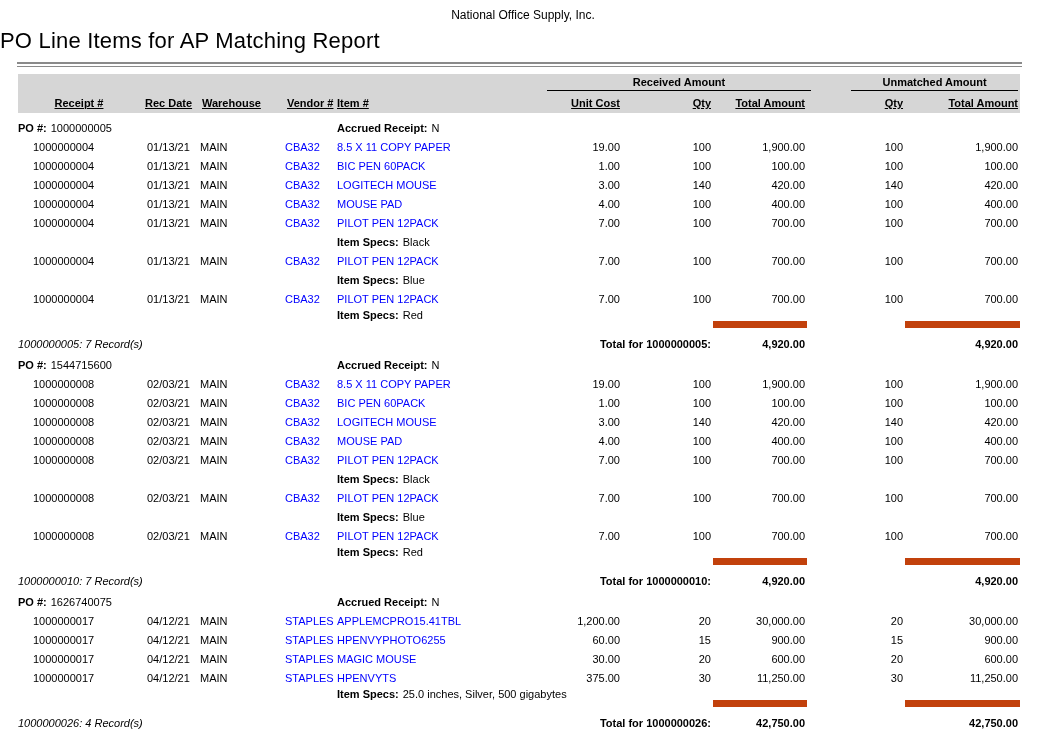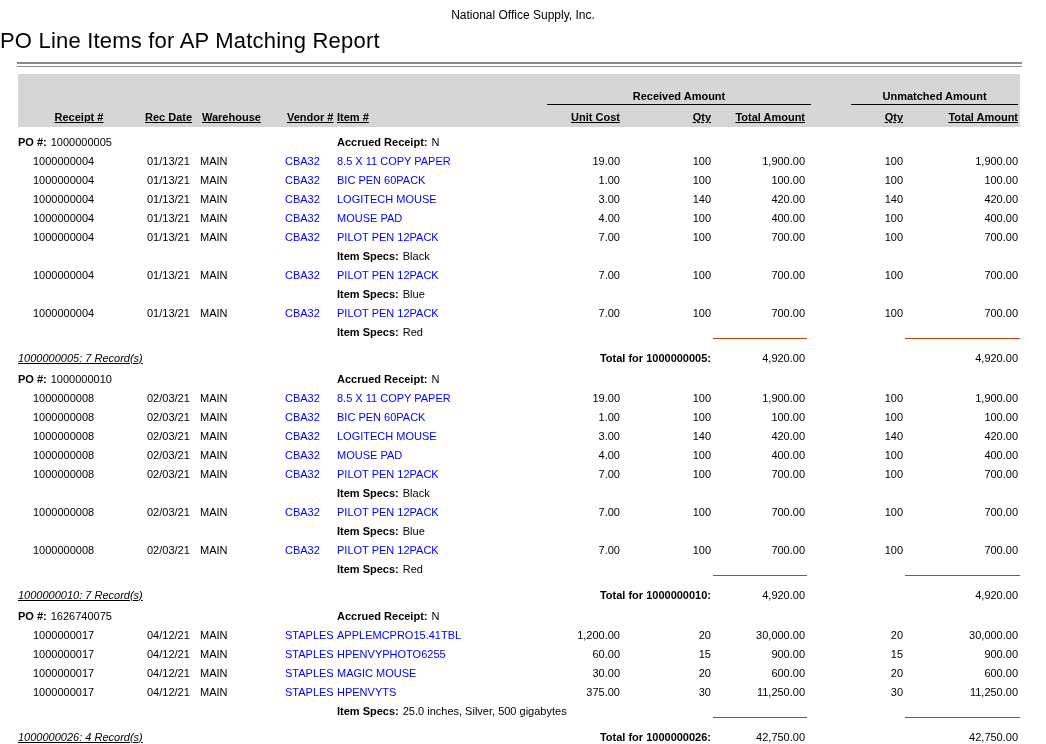--- a/index.html
+++ b/index.html
@@ -19,39 +19,39 @@
     border-top: 2px solid var(--rule, #8a8a8a);
     border-bottom: 1px solid var(--rule, #8a8a8a);
   }
 
   table.report {
     border-collapse: collapse; table-layout: fixed;
     width: 1002px; margin-left: 18px; margin-top: 7px;
   }
   thead { background: var(--band, #d6d6d6); }
   th { font-weight: bold; padding: 0; vertical-align: bottom; }
-  .grp-row th { height: 31px; }
+  .grp-row th { height: 17px; }
   .grp { font-size: 11px; text-align: center; padding-bottom: 2px; }
   .grp-line-recv { border-bottom: 1px solid #000; margin-left: 22px; margin-right: -4px; }
   .grp-line-unm  { border-bottom: 1px solid #000; margin-left: 44px; margin-right: 2px; }
   .col-row th { height: 22px; text-decoration: underline; padding-bottom: 4px; }
   .h-center { text-align: center; }
   .h-left   { text-align: left; }
   .h-right  { text-align: right; padding-right: 2px; }
   .pl2 { padding-left: 2px; } .pl5 { padding-left: 5px; } .pl7 { padding-left: 7px; }
   .pl10 { padding-left: 10px; } .pl12 { padding-left: 12px; } .pl15 { padding-left: 15px; }
 
   td { padding: 0; vertical-align: bottom; height: 19px; white-space: nowrap; overflow: visible; }
   td.num { text-align: right; padding-right: 2px; }
   td.link, td.link span { color: var(--link, #0000ff); }
   .lbl { font-weight: bold; margin-right: 4px; }
   tr.po-row td { height: 21px; }
   tr.total-row td { height: 26px; padding-top: 7px; }
-  tr.total-row .topline { border-top: 1px solid #c2410c; font-weight: normal; margin-top: 20px; }
-  .record-count { font-style: italic; padding-left: 0; text-decoration: underline; }
+  tr.total-row .topline { border-top: 7px solid #c2410c; font-weight: bold; margin-top: 20px; }
+  .record-count { font-style: italic; padding-left: 0; }
   .total-label { font-weight: bold; text-align: right; padding-right: 2px; }
 </style>
 </head>
 <body>
 
 <div class="page">
   <div class="company">National Office Supply, Inc.</div>
   <div class="title">PO Line Items for AP Matching Report</div>
   <div class="double-rule"></div>
 
@@ -193,21 +193,21 @@
           <td class="pl2" colspan="6"><span class="lbl">Item Specs:</span><span>Red</span></td>
         </tr>
         <tr class="total-row">
           <td class="record-count" colspan="5">1000000005: 7 Record(s)</td>
           <td class="total-label" colspan="2">Total for 1000000005:</td>
           <td class="num topline">4,920.00</td>
           <td></td>
           <td class="num topline">4,920.00</td>
         </tr>
         <tr class="po-row">
-          <td colspan="4"><span class="lbl">PO #:</span><span>1000000010</span></td>
+          <td colspan="4"><span class="lbl">PO #:</span><span>1544715600</span></td>
           <td class="pl2" colspan="6"><span class="lbl">Accrued Receipt:</span><span>N</span></td>
         </tr>
         <tr class="item-row">
           <td class="pl15">1000000008</td>
           <td class="pl7">02/03/21</td>
           <td class="pl5">MAIN</td>
           <td class="pl10 link">CBA32</td>
           <td class="pl2 link">8.5 X 11 COPY PAPER</td>
           <td class="num">19.00</td>
           <td class="num">100</td>

